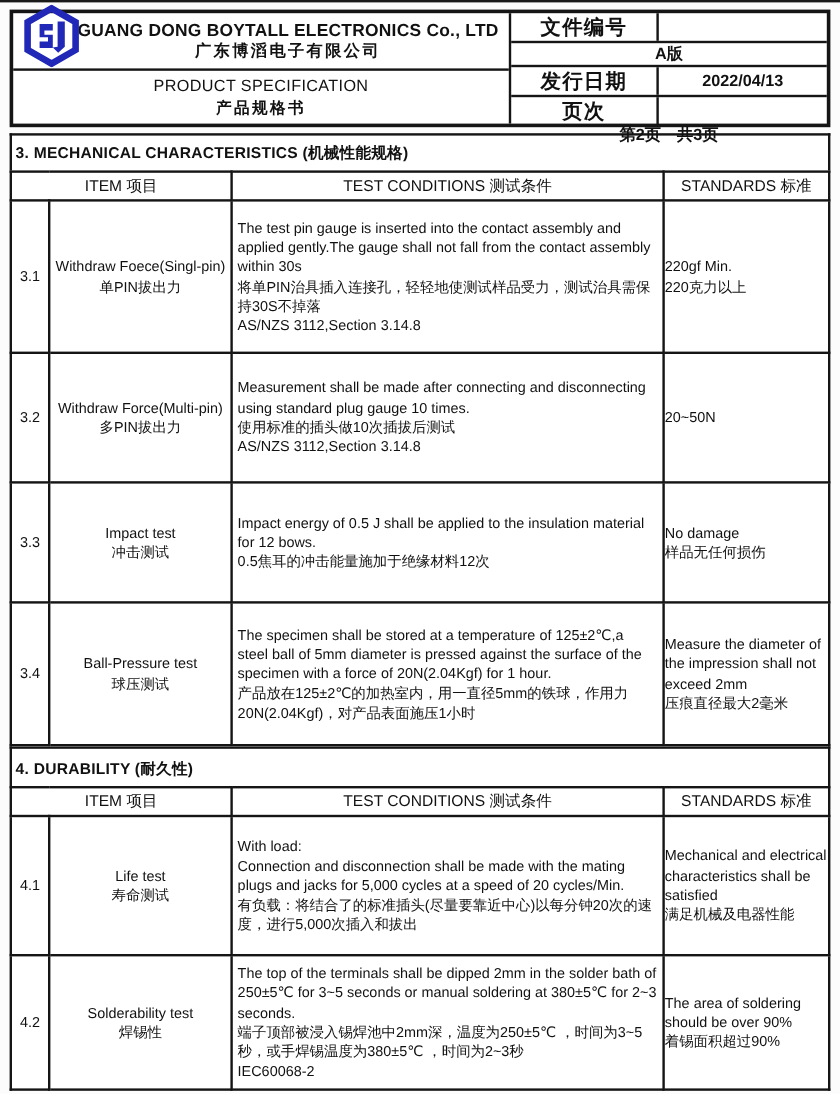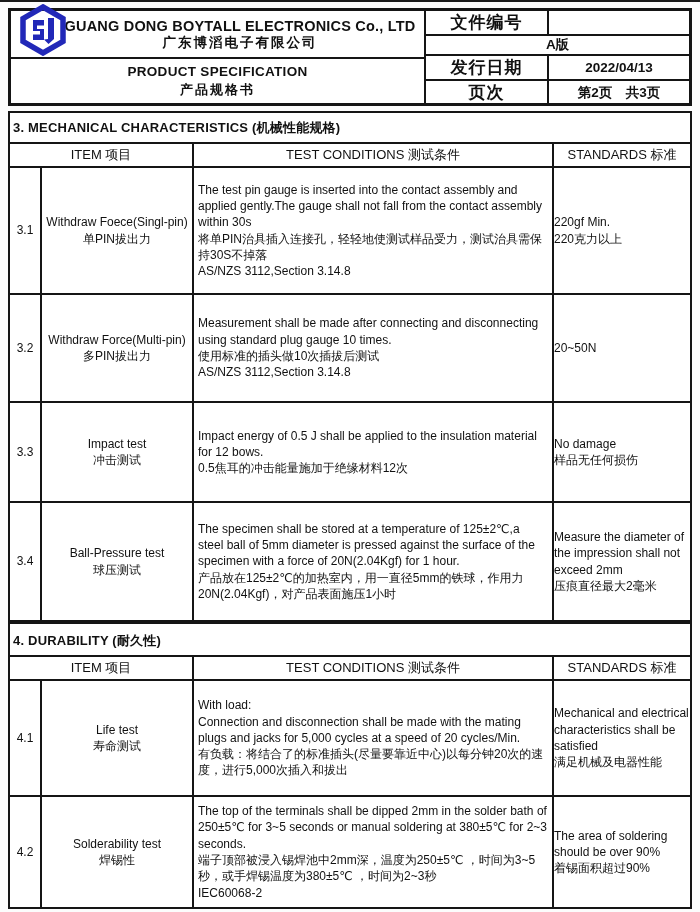--- a/index.html
+++ b/index.html
@@ -40,25 +40,25 @@
   .company-en { font-size: 14.5px; font-weight: bold; letter-spacing: 0.2px; }
   .company-cn { font-size: 13.5px; font-weight: bold; letter-spacing: 2px; }
   .h-prodspec {
     flex: 1;
     display: flex;
     flex-direction: column;
     justify-content: center;
     text-align: center;
     line-height: 1.35;
   }
-  .doc-title-en { font-size: 13.5px; font-weight: bold; letter-spacing: 0.3px; }
+  .doc-title-en { font-size: 13.5px; font-weight: normal; letter-spacing: 0.3px; }
   .doc-title-cn { font-size: 13px; font-weight: bold; letter-spacing: 2px; }
   .h-right { flex: 1; display: flex; flex-direction: column; }
   .h-row { flex: 1; display: flex; border-bottom: 2px solid #151515; }
-  .h-row:last-child { border-bottom: none; }
+  .h-row:last-child { border-bottom: none; flex-direction: column; }
   .h-label {
     width: 123px;
     border-right: 2px solid #151515;
     display: flex; align-items: center; justify-content: center;
     font-size: 17px; font-weight: bold; letter-spacing: 1px;
   }
   .h-value {
     flex: 1;
     display: flex; align-items: center; justify-content: center;
     font-size: 13.5px; font-weight: bold;

